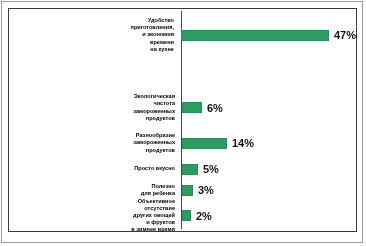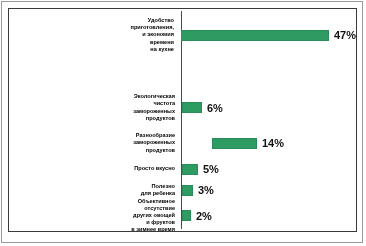--- a/index.html
+++ b/index.html
@@ -128,21 +128,21 @@
       <div class="cat-label">Экологическая
 чистота
 замороженных
 продуктов</div>
       <div class="bar-wrap">
         <div class="bar" style="width:20px;"></div>
         <div class="value-label">6%</div>
       </div>
     </div>
 
-    <div class="bar-row" style="top:119px;height:30px;gap:30px;">
+    <div class="bar-row" style="top:119px;height:30px;">
       <div class="cat-label">Разнообразие
 замороженных
 продуктов</div>
       <div class="bar-wrap">
         <div class="bar" style="width:45px;"></div>
         <div class="value-label">14%</div>
       </div>
     </div>
 
     <div class="bar-row" style="top:151px;height:18px;">

